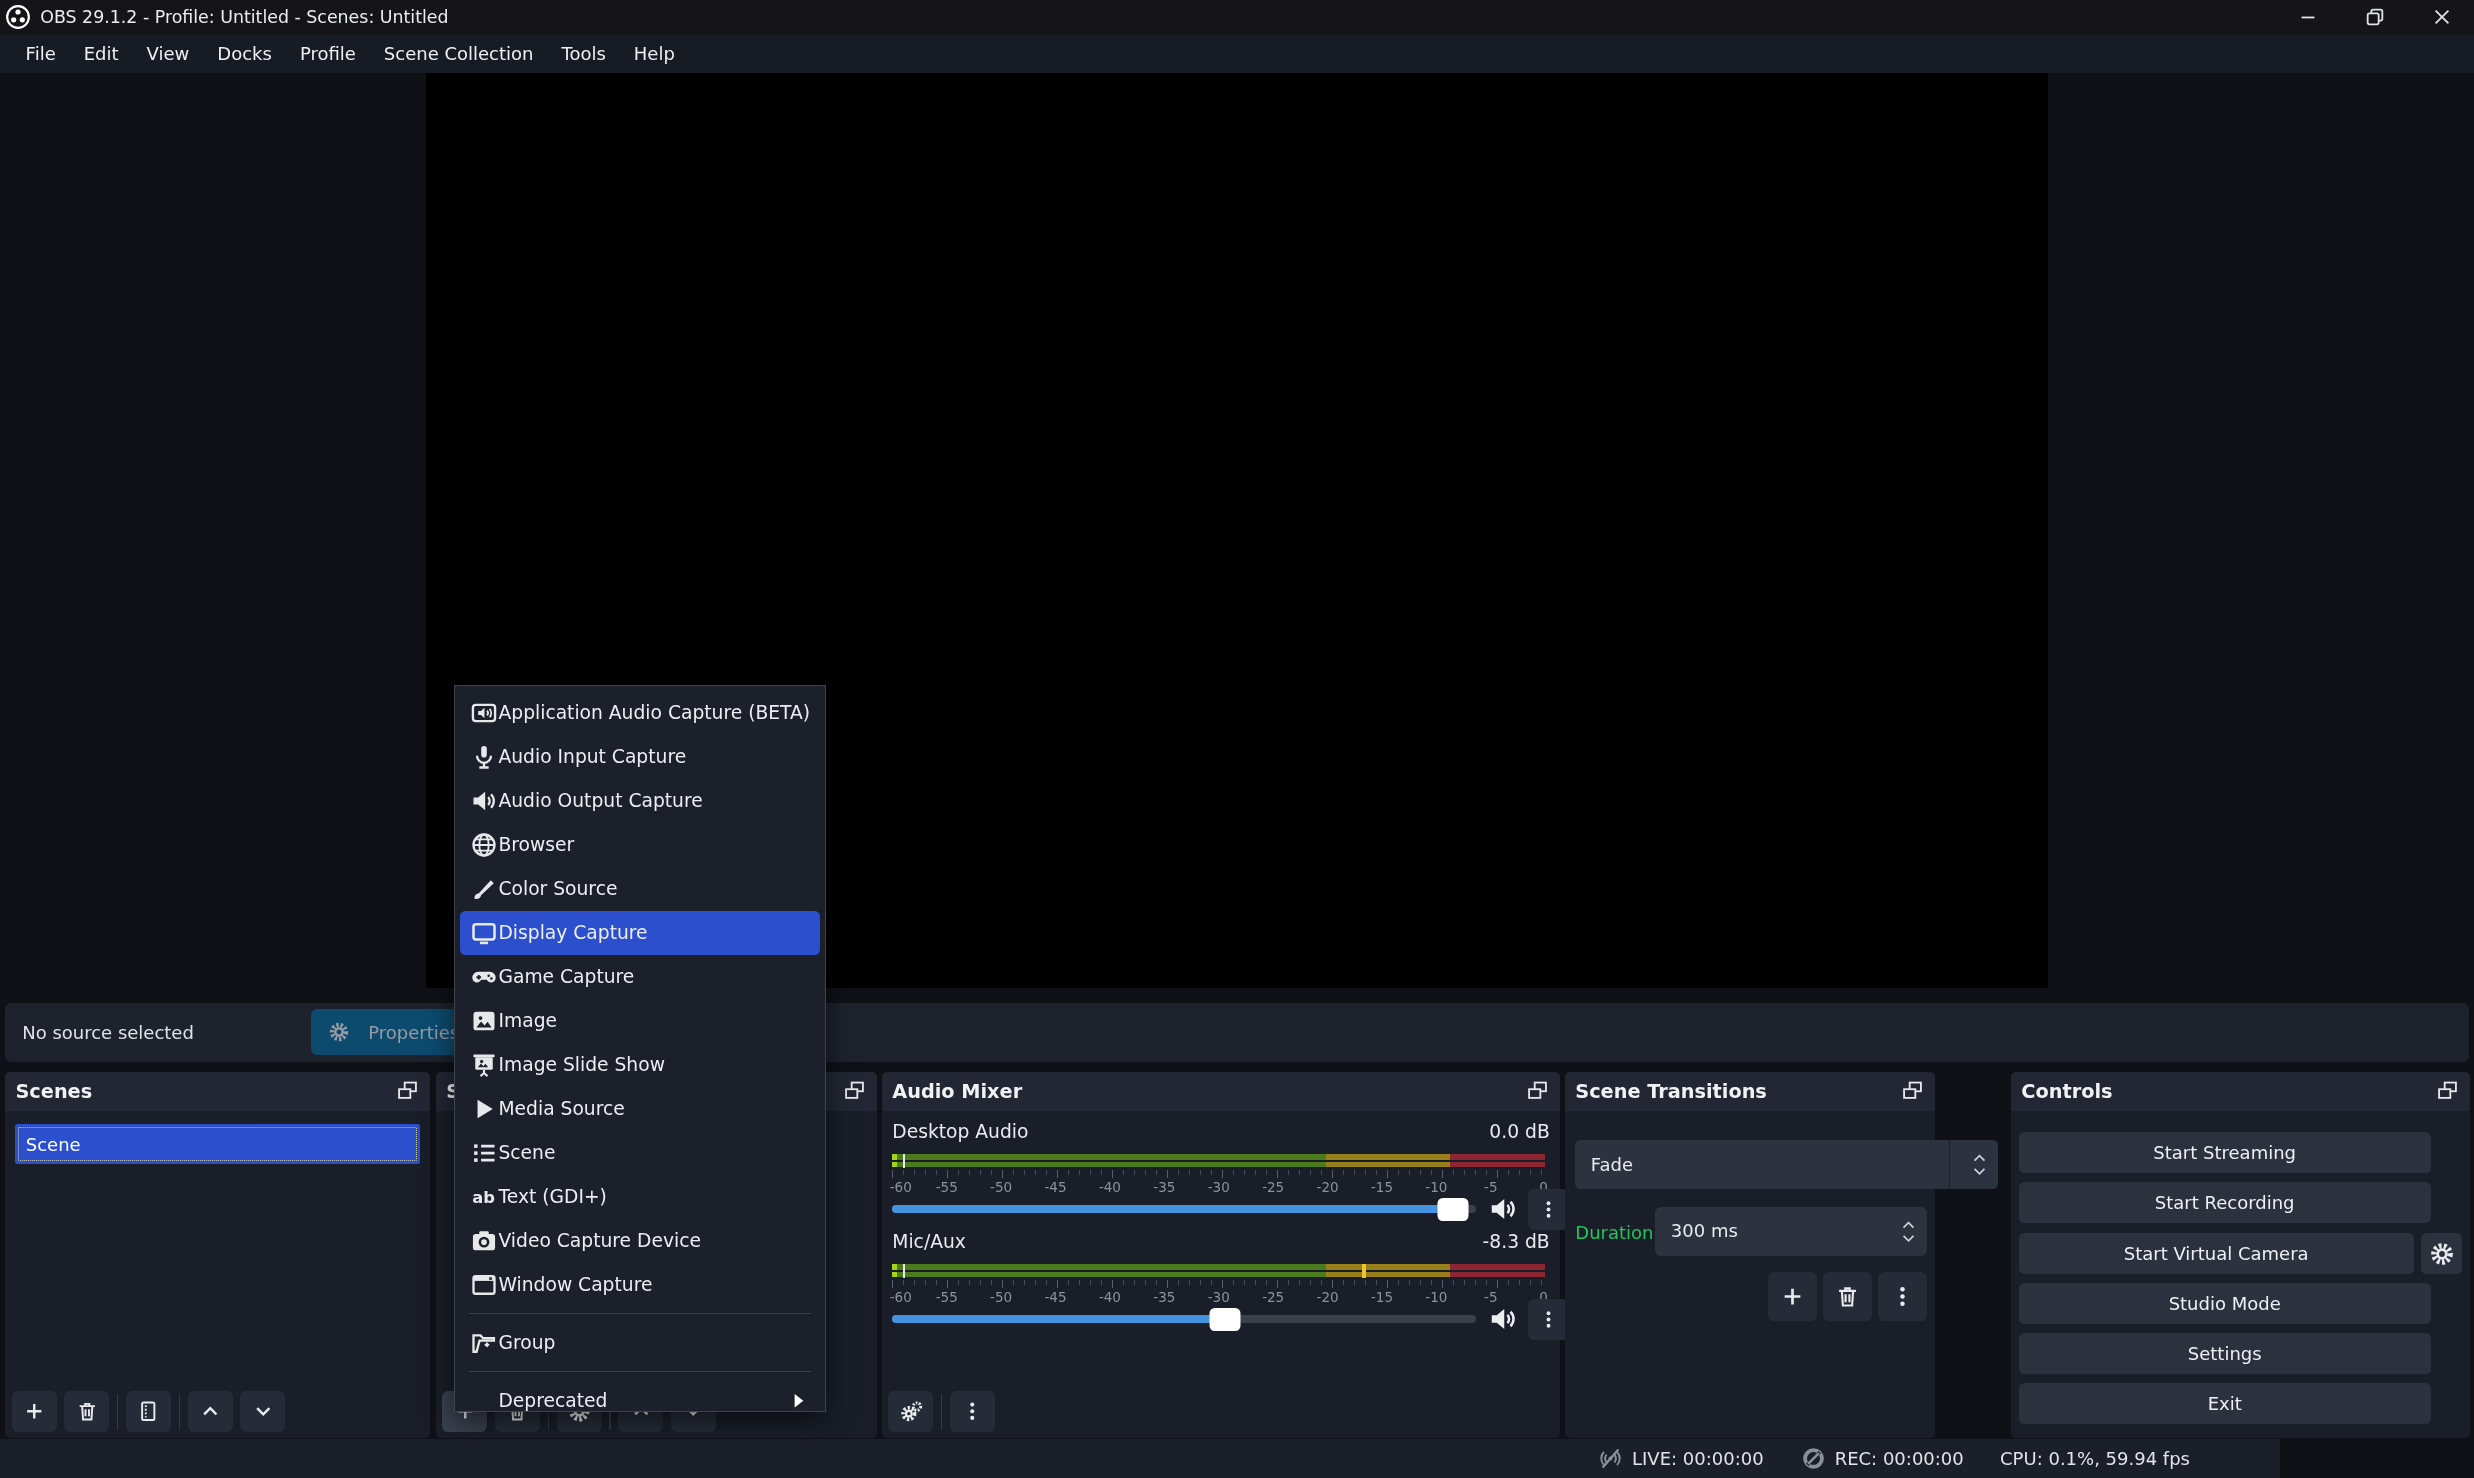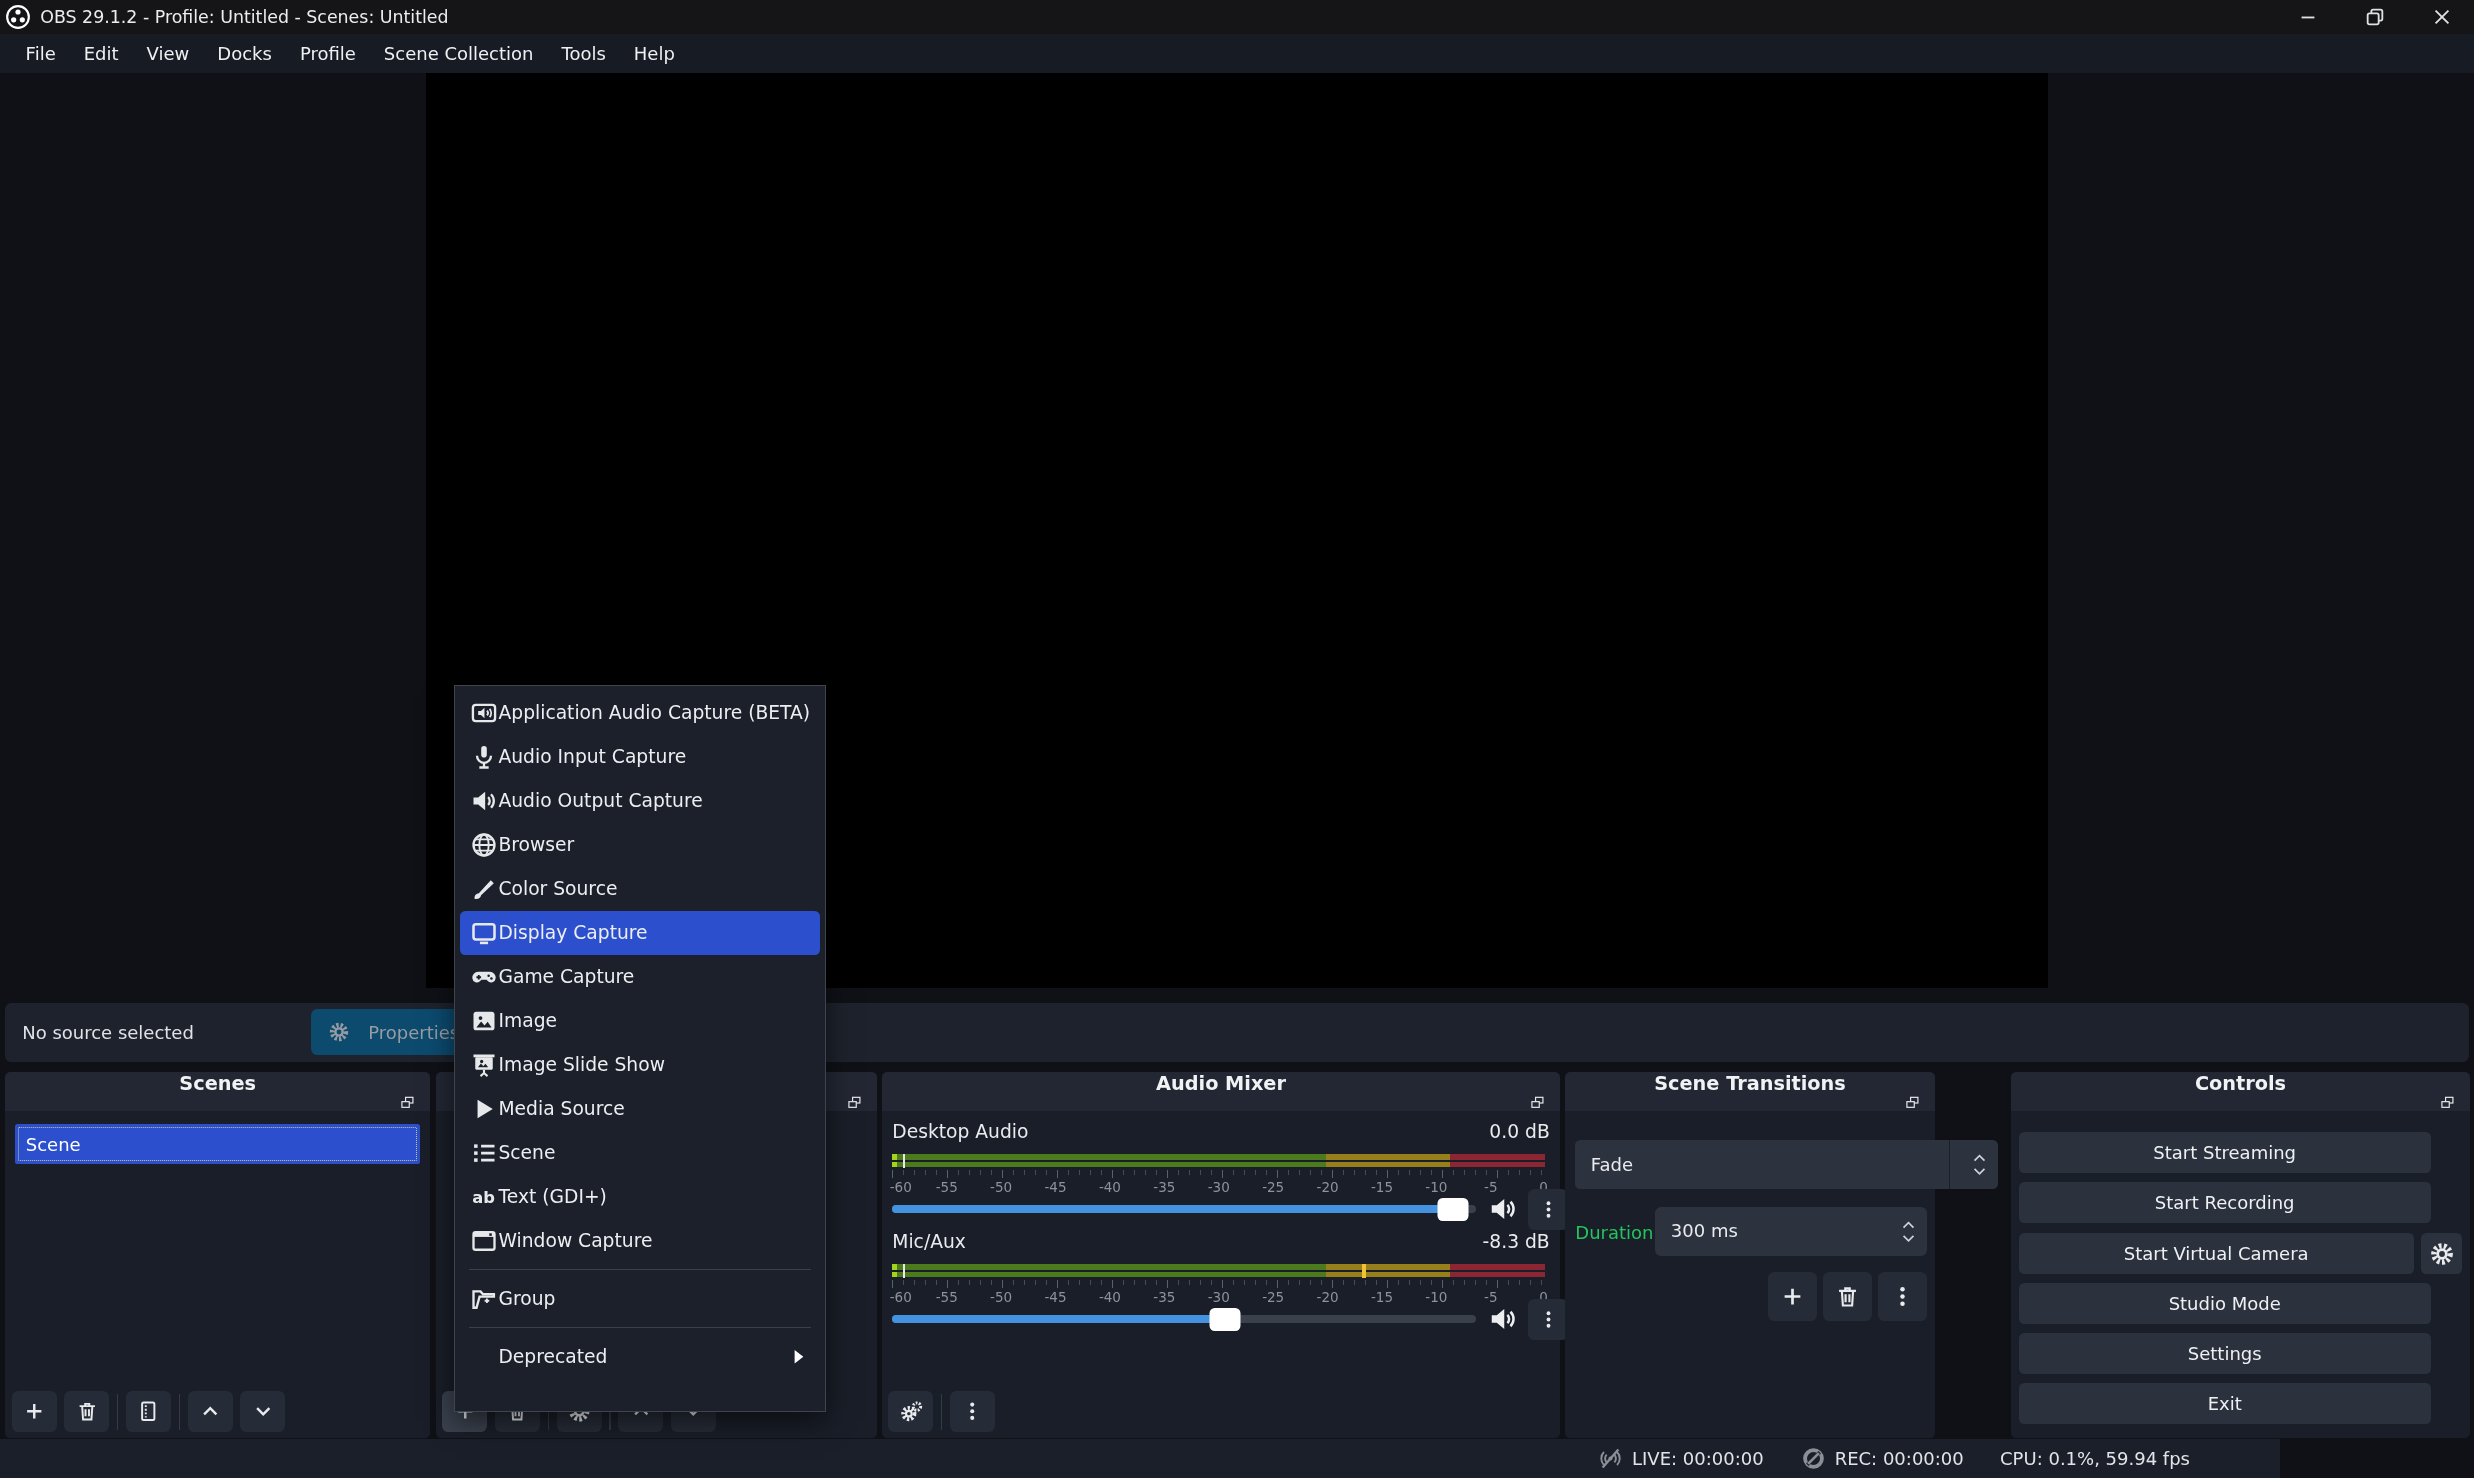--- a/index.html
+++ b/index.html
@@ -20,21 +20,21 @@
   
   .preview { position:absolute; left:426px; top:73px; width:1622px; height:915px; background:#000; }
 
   
   .ctxbar { position:absolute; left:5.2px; top:1003px; width:2464px; height:59px; background:#1d222c; border-radius:6.4px; display:flex; align-items:center; }
   .ctx-status { font-size:18px; color:#dfe2e6; margin-left:17px; }
   .props-btn { position:absolute; left:306px; top:6.4px; height:46px; padding:0 17px; background:#0c4a6e; border-radius:6.4px; display:flex; align-items:center; gap:18px; color:#979ca4; font-size:18px; }
 
   
   .panel { position:absolute; top:1072px; height:366px; background:#191e28; border-radius:5.2px; overflow:visible; }
-  .panel-header { height:39px; background:#222733; border-radius:5.2px 5.2px 0 0; display:flex; align-items:center; padding:0 10.3px;flex-direction:column; }
+  .panel-header { height:39px; background:#222733; border-radius:5.2px 5.2px 0 0; display:flex; align-items:center; padding:0 10.3px; }
   .panel-title { font-size:19.3px; font-weight:bold; color:#f0f2f4; }
   .popup-icon { margin-left:auto; width:24.5px; height:24.5px; color:#e6e8ea; }
   #panel-scenes { left:5.2px; width:425px; }
   #panel-sources { left:436px; width:441px; }
   #panel-mixer { left:882px; width:678px; }
   #panel-transitions { left:1565px; width:370px; }
   #panel-controls { left:2011px; width:459px; }
 
   .scene-item { position:absolute; left:10.3px; right:10.3px; top:52px; height:40px; background:#2b4fcd; border-radius:2.6px; display:flex; align-items:center; }
   .scene-item-inner { position:absolute; inset:2.6px; border:1.3px dotted #cbcb9e; border-radius:1.3px; }
@@ -592,20 +592,31 @@
       <span class="mi-icon">
         <svg width="28" height="28" viewBox="0 0 24 24">
           <text x="2" y="17.5" font-family="DejaVu Sans, sans-serif" font-size="14" font-weight="bold" fill="currentColor">ab</text>
         </svg>
       </span>
       <span class="mi-label">Text (GDI+)</span>
     </div>
     <div class="menu-item">
       <span class="mi-icon">
         <svg width="28" height="28" viewBox="0 0 24 24">
+          <rect x="8" y="3.6" width="8" height="3" rx="1" fill="currentColor"></rect>
+          <rect x="2.5" y="6" width="19" height="14" rx="2.5" fill="currentColor"></rect>
+          <circle cx="12" cy="13" r="4.6" fill="#1c202a"></circle>
+          <circle cx="12" cy="13" r="2.4" fill="currentColor"></circle>
+        </svg>
+      </span>
+      <span class="mi-label">Video Capture Device</span>
+    </div>
+    <div class="menu-item">
+      <span class="mi-icon">
+        <svg width="28" height="28" viewBox="0 0 24 24">
           <rect x="3" y="4.5" width="18" height="15" rx="1.8" fill="none" stroke="currentColor" stroke-width="2"></rect>
           <rect x="3" y="4.5" width="18" height="4" fill="currentColor"></rect>
           <rect x="16.5" y="5.4" width="2.2" height="2.2" fill="#1c202a"></rect>
         </svg>
       </span>
       <span class="mi-label">Window Capture</span>
     </div>
     <div class="menu-sep"></div>
     <div class="menu-item">
       <span class="mi-icon">

